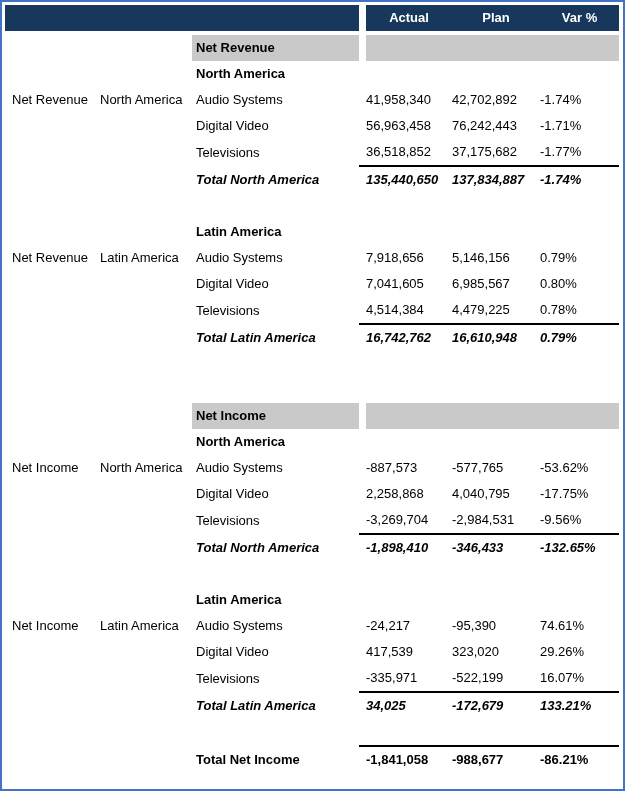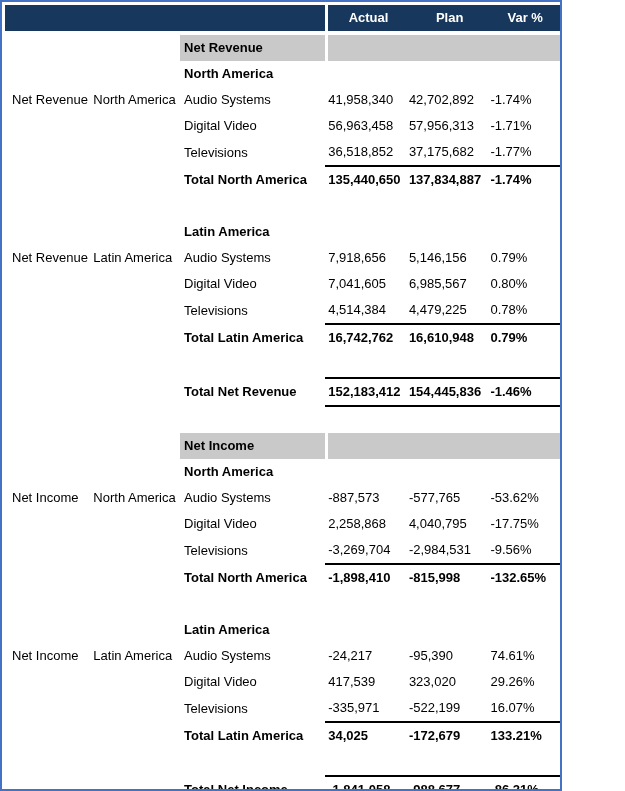--- a/index.html
+++ b/index.html
@@ -1,18 +1,18 @@
 <!DOCTYPE html>
 <html style="--hdr: #17375D; --band: #C9C9C9; --frame: #4472C4; --rule: #000000;"><head>
 <meta charset="utf-8">
 <style>
   html,body{margin:0;padding:0;background:#ffffff;}
   .frame{
     box-sizing:border-box;
-    width:562px;height:791px;
+    width:625px;height:791px;
     border:2px solid var(--frame,#4472C4);
     background:#fff;
     overflow:hidden;
   }
   table{
     border-collapse:collapse;
     table-layout:fixed;
     margin:3px 0 0 3px;
     font-family:"Liberation Sans",sans-serif;
     font-size:13px;
@@ -32,21 +32,21 @@
   .hd td{height:26px;line-height:26px;background:var(--hdr,#17375D);color:#fff;font-weight:bold;text-align:center;}
   .hd td.gap{background:#fff;}
   
   .sp td{height:4px;line-height:4px;}
   
   .band td.g{background:var(--band,#C9C9C9);}
   .band td.c3{font-weight:bold;}
   
   .rh td.c3{font-weight:bold;}
   
-  .tot td{font-weight:bold;}
+  .tot td{font-weight:bold;font-style:italic;}
   .tot td.rule{border-top:2px solid var(--rule,#000);}
   .gt-nr td.rule{border-top:2px solid var(--rule,#000);border-bottom:2px solid var(--rule,#000);}
   .gt-ni td.rule{border-top:2px solid var(--rule,#000);}
   .gt td{font-weight:bold;}
 </style>
 </head>
 <body>
 
 <div class="frame">
 <table>
@@ -101,21 +101,21 @@
     <td class="num">41,958,340</td>
     <td class="num">42,702,892</td>
     <td class="num vr">-1.74%</td>
   </tr>
   <tr>
     <td class="c1"></td>
           <td></td>
     <td class="c3">Digital Video</td>
     <td class="gap"></td>
     <td class="num">56,963,458</td>
-    <td class="num">57,956,313</td>
+    <td class="num">76,242,443</td>
     <td class="num vr">-1.71%</td>
   </tr>
   <tr>
     <td class="c1"></td>
           <td></td>
     <td class="c3">Televisions</td>
     <td class="gap"></td>
     <td class="num">36,518,852</td>
     <td class="num">37,175,682</td>
     <td class="num vr">-1.77%</td>
@@ -175,29 +175,20 @@
     <td class="c3">Total Latin America</td>
     <td class="gap rule"></td>
     <td class="num rule">16,742,762</td>
     <td class="num rule">16,610,948</td>
     <td class="num vr rule">0.79%</td>
   </tr>
   <tr>
           <td colspan="7"></td>
         </tr>
 
-  <tr class="gt gt-nr">
-    <td class="c1"></td>
-          <td></td>
-    <td class="c3">Total Net Revenue</td>
-    <td class="gap rule"></td>
-    <td class="num rule">152,183,412</td>
-    <td class="num rule">154,445,836</td>
-    <td class="num vr rule">-1.46%</td>
-  </tr>
   <tr>
           <td colspan="7"></td>
         </tr>
 
   <tr class="band">
     <td class="c1"></td>
           <td></td>
     <td class="c3 g">Net Income</td>
     <td class="gap"></td>
     <td class="g"></td>
@@ -240,21 +231,21 @@
     <td class="num">-3,269,704</td>
     <td class="num">-2,984,531</td>
     <td class="num vr">-9.56%</td>
   </tr>
   <tr class="tot">
     <td class="c1"></td>
           <td></td>
     <td class="c3">Total North America</td>
     <td class="gap rule"></td>
     <td class="num rule">-1,898,410</td>
-    <td class="num rule">-815,998</td>
+    <td class="num rule">-346,433</td>
     <td class="num vr rule">-132.65%</td>
   </tr>
   <tr>
           <td colspan="7"></td>
         </tr>
 
   <tr class="rh">
     <td class="c1"></td>
           <td></td>
     <td class="c3">Latin America</td>

